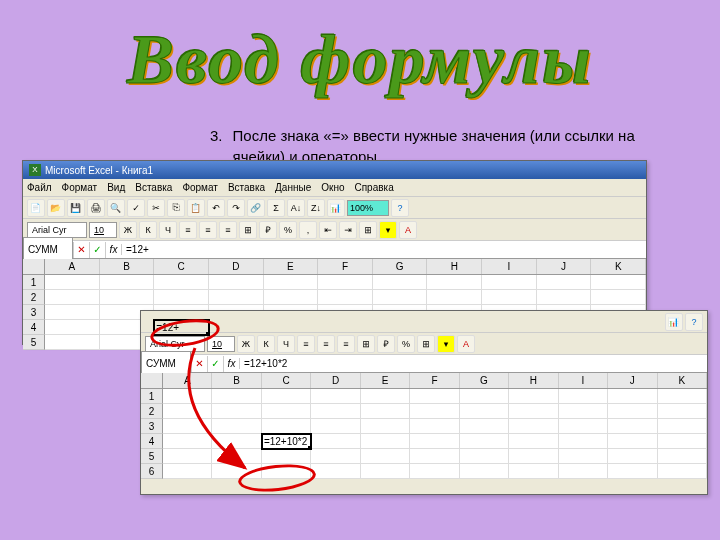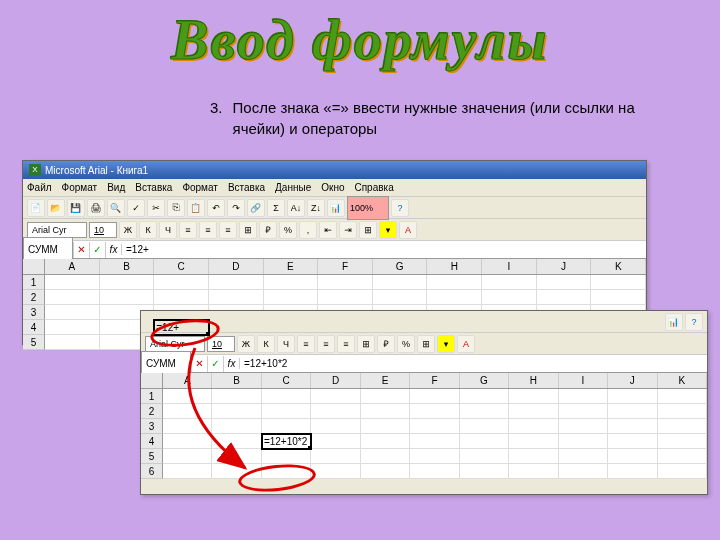--- a/index.html
+++ b/index.html
@@ -6,25 +6,25 @@
     body {
       width: 720px;
       height: 540px;
       background: #c9a4e8;
       font-family: Arial, sans-serif;
       position: relative;
       overflow: hidden;
     }
     .title {
       font-family: 'Times New Roman', serif;
-      font-size: 56px;
+      font-size: 70px;
       font-style: italic;
       font-weight: bold;
       text-align: center;
-      padding-top: 8px;
+      padding-top: 20px;
       color: #4a9a1a;
       text-shadow: 2px 2px 0 #d98800, -1px -1px 0 #2a6a00;
       -webkit-text-stroke: 1px #2a6a00;
       letter-spacing: 2px;
     }
     .instruction {
       margin: 25px 60px 15px 210px;
       font-size: 15px;
       line-height: 1.4;
       display: flex;
@@ -212,36 +212,36 @@
     .oval2 { left: 238px; top: 465px; width: 78px; height: 26px; transform: rotate(-6deg); }
     .arrow-svg {
       position: absolute;
       left: 150px;
       top: 330px;
       width: 180px;
       height: 160px;
       z-index: 9;
       pointer-events: none;
     }
-    .zoom { width: 42px; height: 24px; background: #fca5a5; border: 1px solid #999; font-size: 9px; padding: 0 2px; display: flex; align-items: center; }
+    .zoom { width: 42px; height: 16px; background: #5eead4; border: 1px solid #999; font-size: 9px; padding: 0 2px; display: flex; align-items: center; }
   </style>
 </head>
 <body>
 
 <div class="title">Ввод формулы</div>
 
 <div class="instruction">
   <span class="num">3.</span>
   <span class="text">После знака «=» ввести нужные значения (или ссылки на ячейки) и операторы</span>
 </div>
 
 <div class="excel-window excel1">
   <div class="titlebar">
     <span class="xicon">X</span>
-    <span>Microsoft Arial - Книга1</span>
+    <span>Microsoft Excel - Книга1</span>
   </div>
   <div class="menubar">
     <span>Файл</span>
     <span>Формат</span>
     <span>Вид</span>
     <span>Вставка</span>
     <span>Формат</span>
     <span>Вставка</span>
     <span>Данные</span>
     <span>Окно</span>

